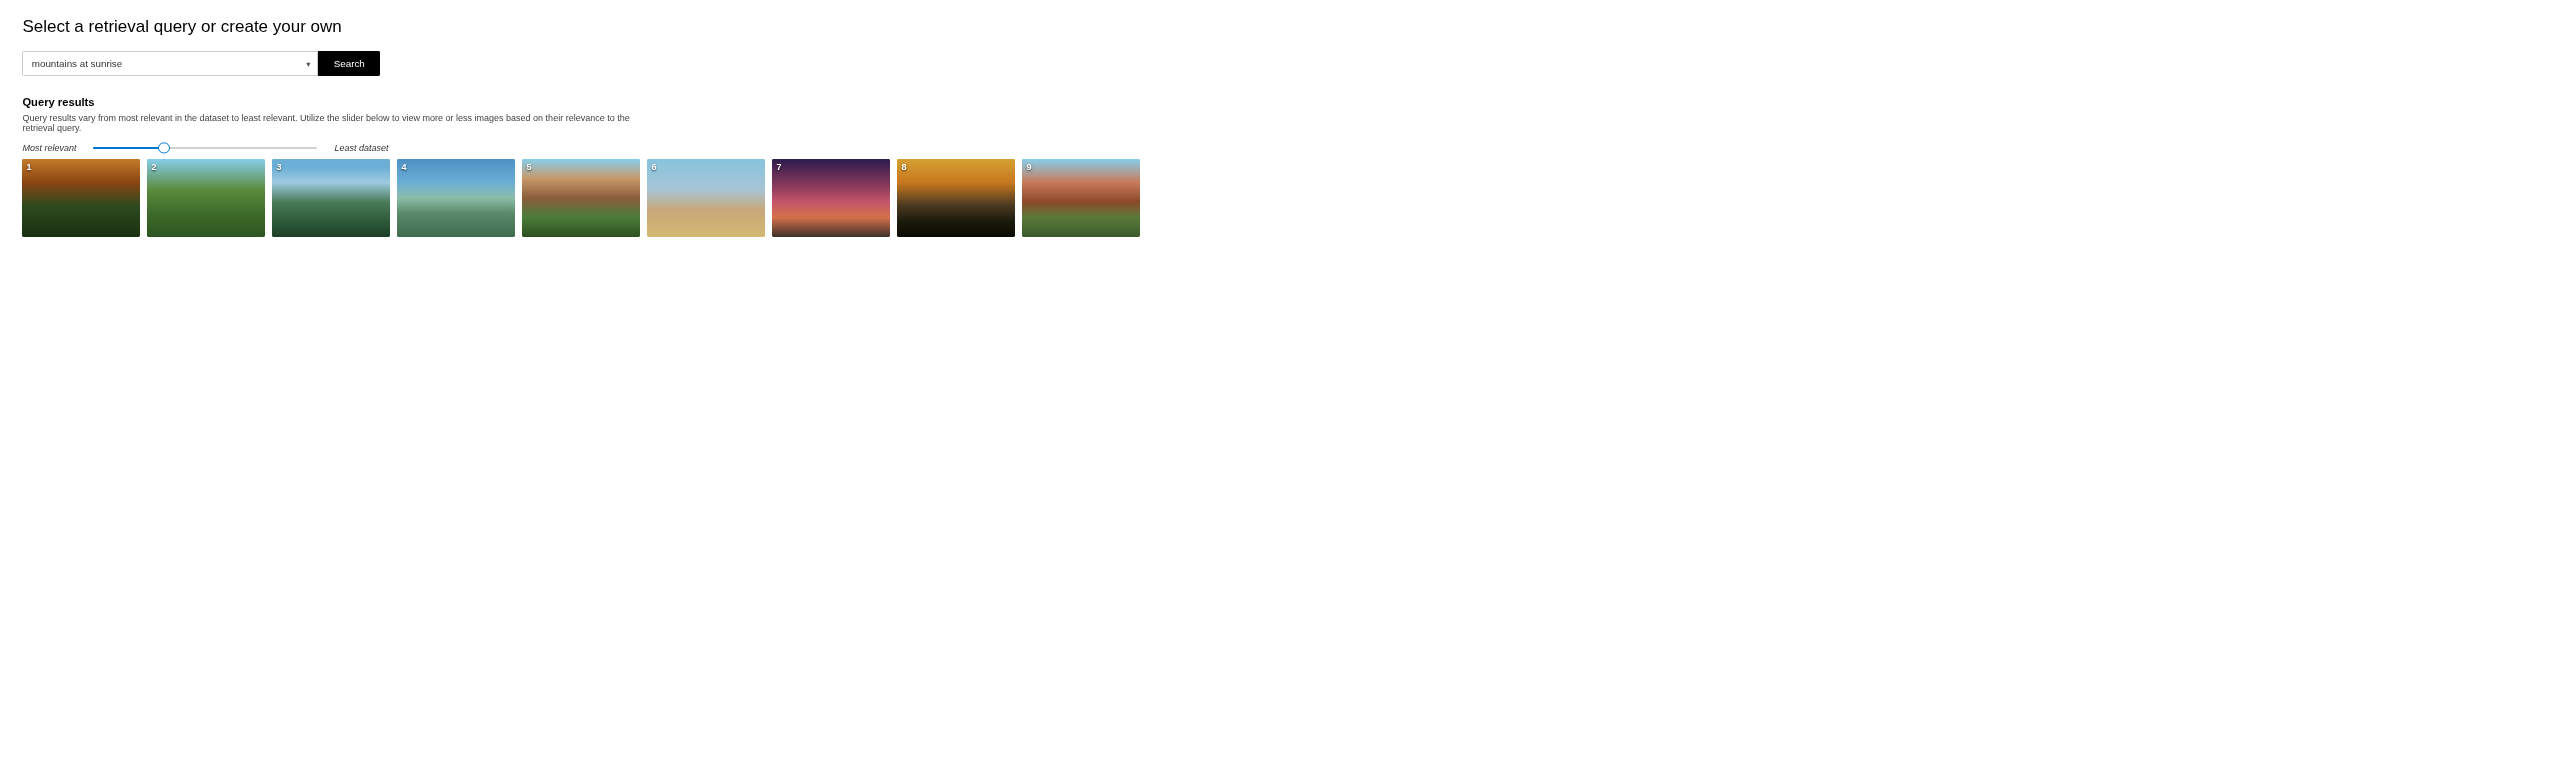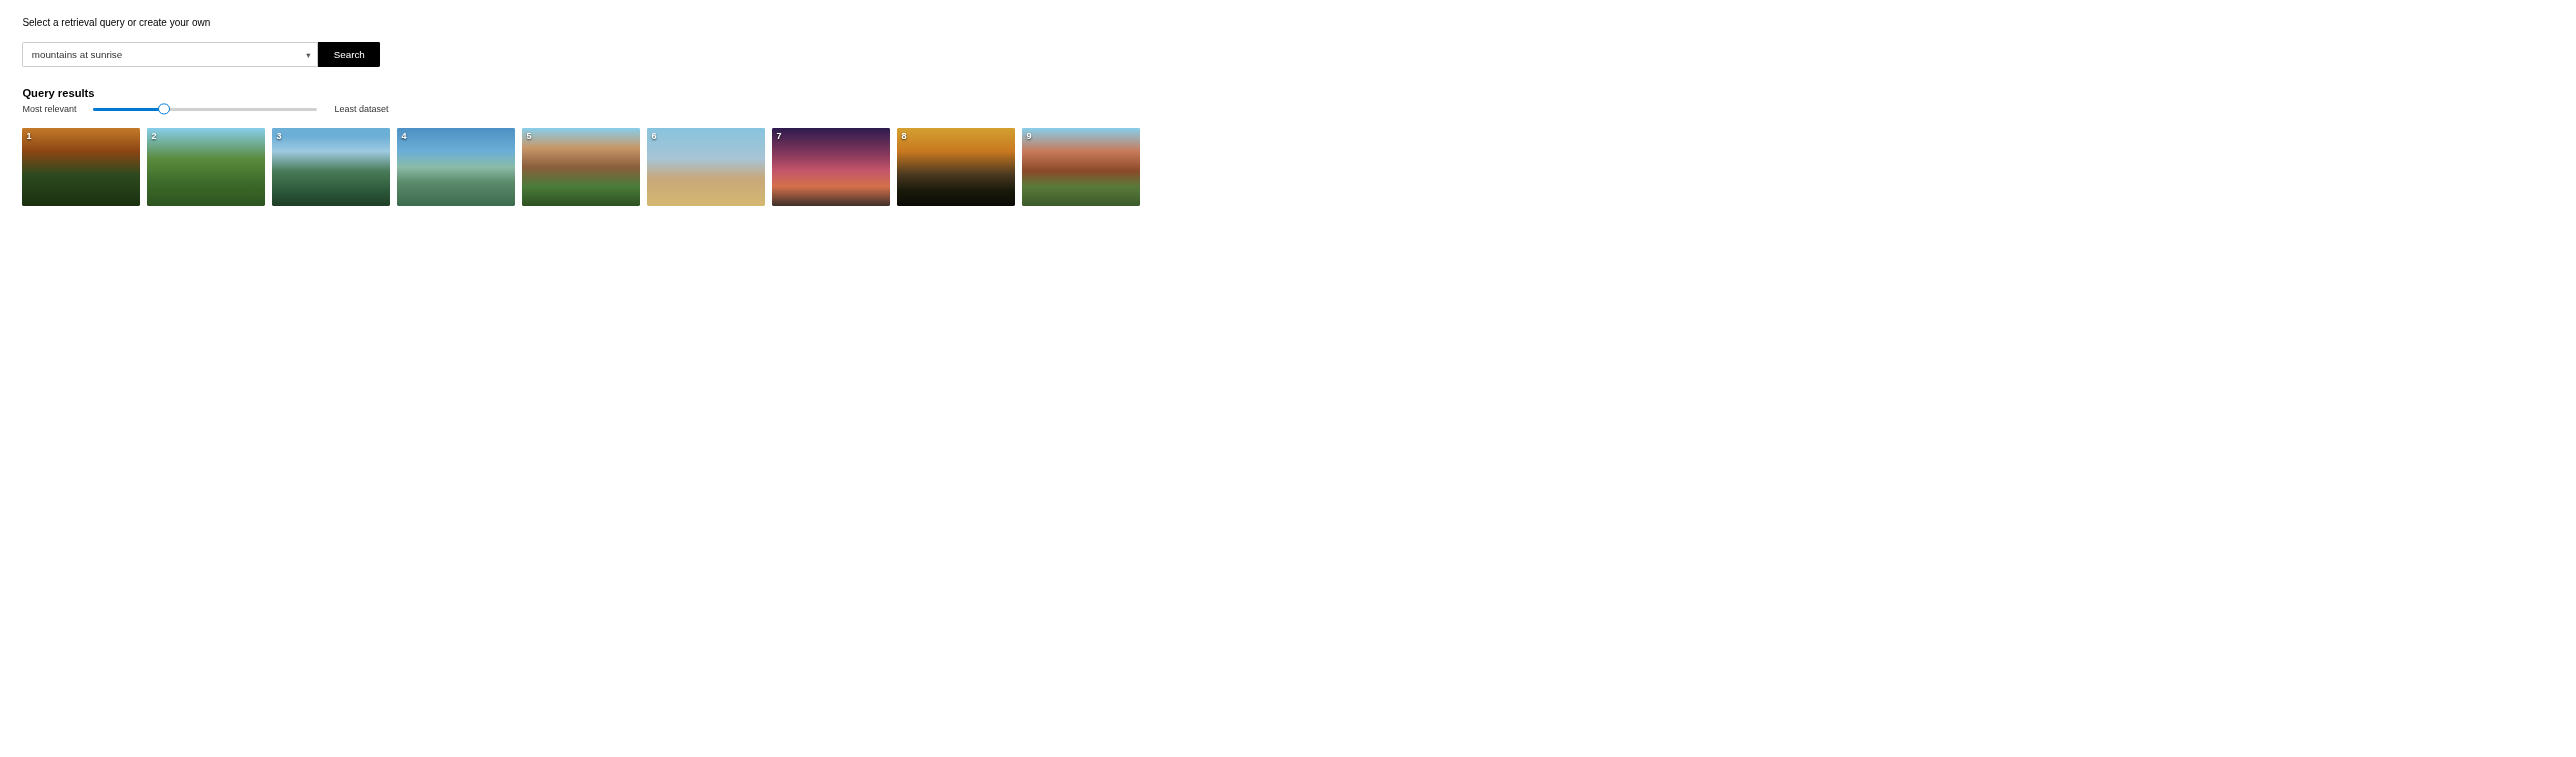--- a/index.html
+++ b/index.html
@@ -4,21 +4,21 @@
   <style>
     * { box-sizing: border-box; margin: 0; padding: 0; }
     body {
       font-family: 'Segoe UI', Arial, sans-serif;
       background: #fff;
       color: #000;
       padding: 17px 22.4px;
       font-size: 9.8px;
     }
     .page-title {
-      font-size: 10px;
+      font-size: 17px;
       font-weight: 400;
       margin-bottom: 14px;
       color: #000;
     }
     .search-row {
       display: flex;
       align-items: center;
       gap: 0;
       margin-bottom: 19.6px;
     }
@@ -68,21 +68,22 @@
     .description {
       font-size: 9px;
       color: #444;
       margin-bottom: 9.8px;
       max-width: 631px;
     }
     .relevance-row {
       display: flex;
       align-items: center;
       gap: 17px;
-      margin-bottom: 14px;
+      margin-bottom: 6px;
+      font-style: italic;
     }
     .relevance-label {
       font-size: 9px;
       color: #333;
       white-space: nowrap;
     }
     .slider-track {
       width: 224px;
       height: 2.8px;
       background: #d0d0d0;
@@ -153,20 +154,21 @@
 <div class="search-row">
   <div class="search-input-wrapper">
     <input class="search-input" type="text" value="mountains at sunrise" style="">
     <span class="dropdown-arrow">▾</span>
   </div>
   <button class="search-btn">Search</button>
 </div>
 
 <div>
   <h2 class="section-title">Query results</h2>
+  <p class="description">Query results vary from most relevant in the dataset to least relevant. Utilize the slider below to view more or less images based on their relevance to the retrieval query.</p>
 
   <div class="relevance-row">
     <span class="relevance-label">Most relevant</span>
     <div class="slider-track">
       <div class="slider-fill"></div>
       <div class="slider-thumb"></div>
     </div>
     <span class="relevance-label">Least dataset</span>
   </div>
 

